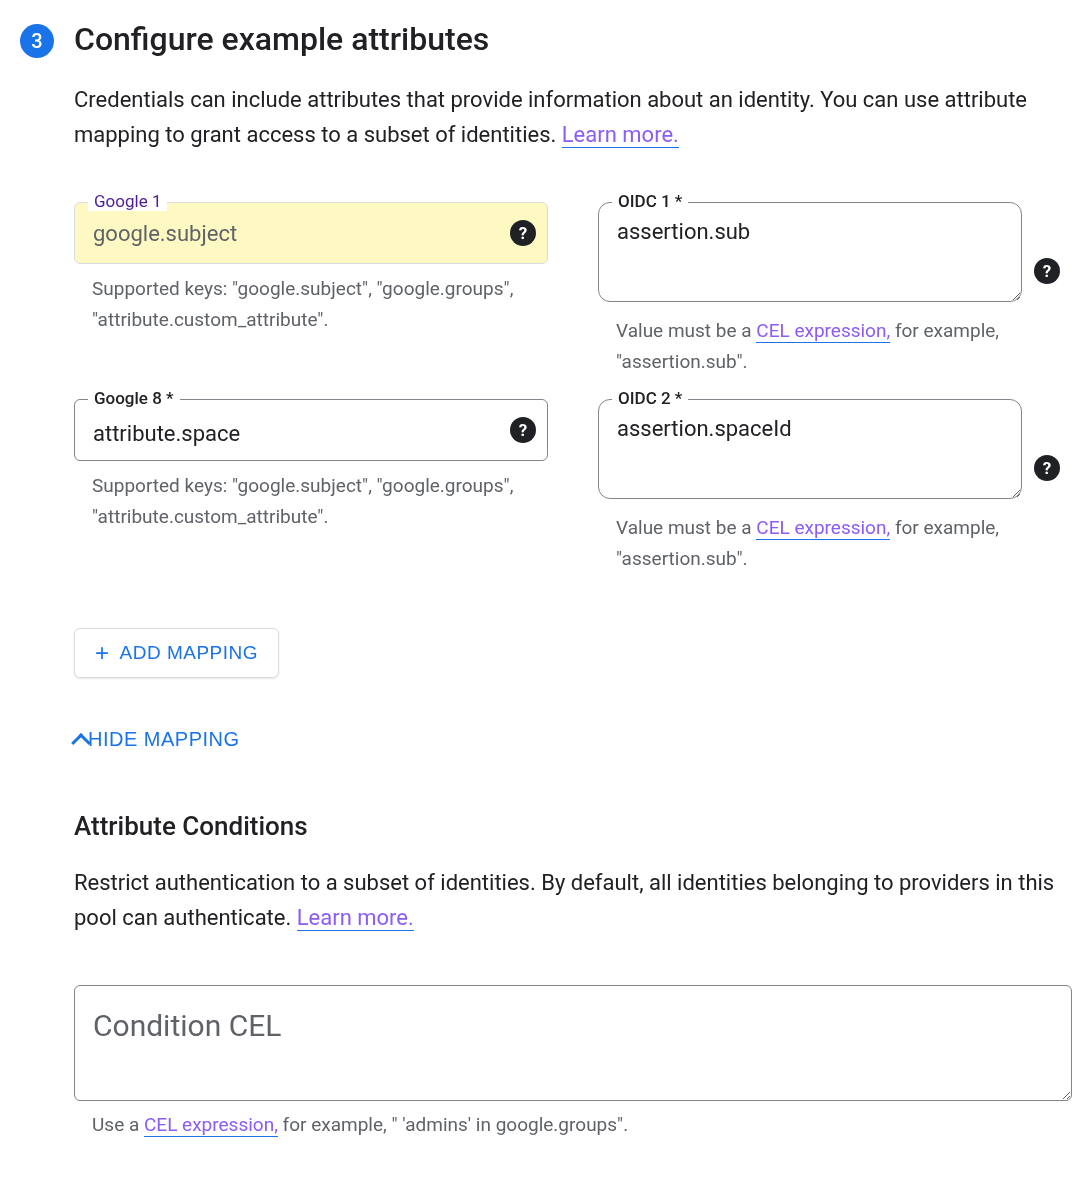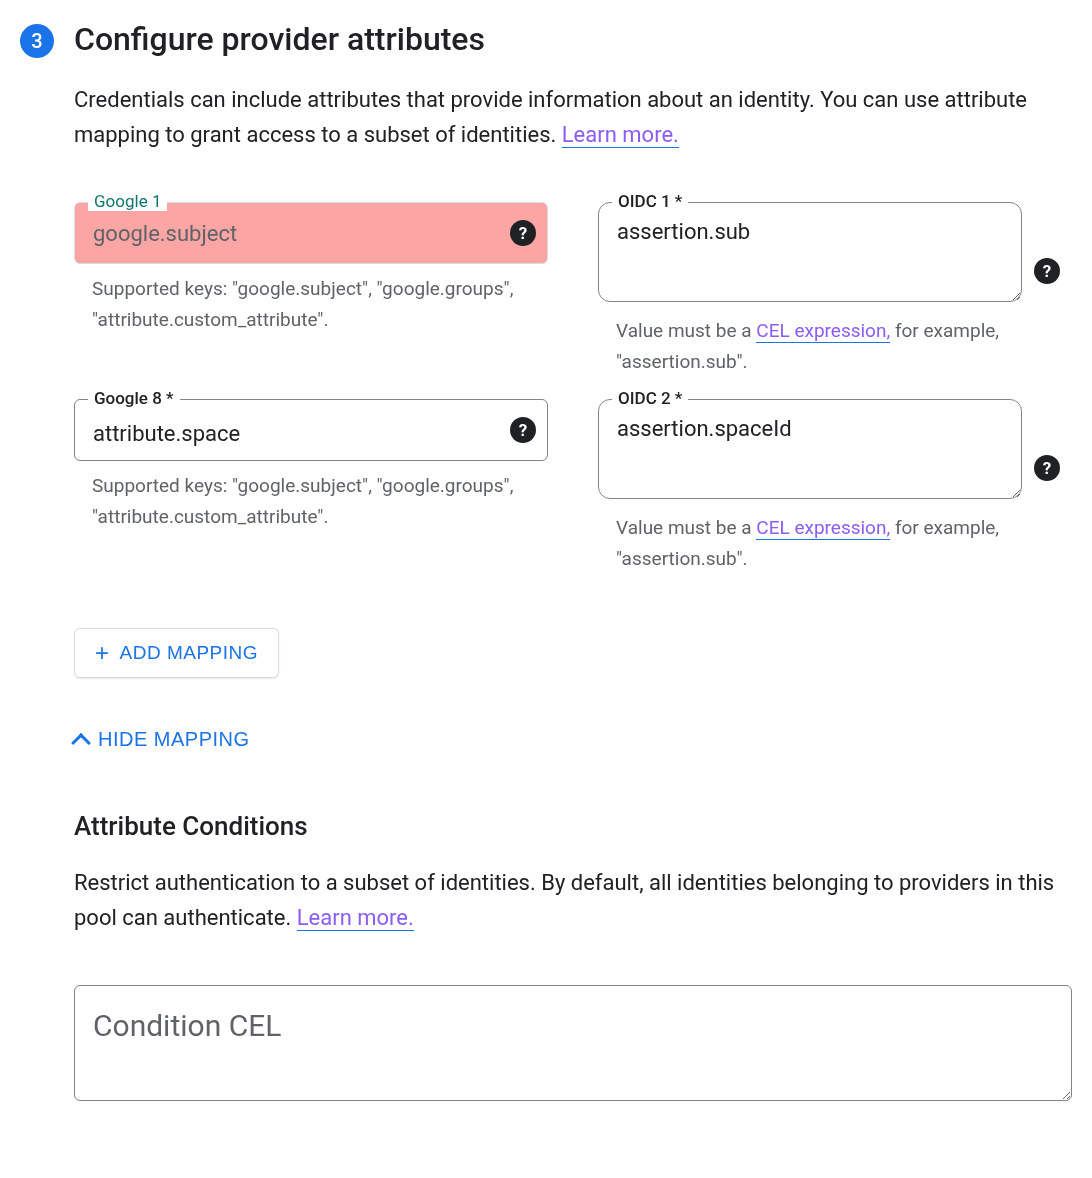--- a/index.html
+++ b/index.html
@@ -70,21 +70,21 @@
       position: relative;
     }
     .input-disabled {
       width: 100%;
       height: 62px;
       border: 1px solid #dadce0;
       border-radius: 6px;
       padding: 0 50px 0 18px;
       font-size: 22px;
       color: #5f6368;
-      background: #fca5a5;
+      background: #fef9c3;
       font-family: inherit;
     }
     .input-enabled {
       width: 100%;
       height: 62px;
       border: 1px solid #80868b;
       border-radius: 6px;
       padding: 6px 50px 0 18px;
       font-size: 22px;
       color: #202124;
@@ -107,21 +107,21 @@
       min-height: 60px;
       height: 100px;
     }
     .floating-label {
       position: absolute;
       top: -11px;
       left: 14px;
       background: #fff;
       padding: 0 6px;
       font-size: 17px;
-      color: #0f766e;
+      color: #4c1d95;
     }
     .floating-label-dark {
       color: #202124;
       font-weight: 500;
     }
     .help-icon {
       position: absolute;
       right: 12px;
       top: 50%;
       transform: translateY(-50%);
@@ -181,21 +181,20 @@
       box-shadow: 0 1px 2px rgba(0,0,0,0.1);
       margin-bottom: 50px;
     }
     .plus-icon {
       font-size: 24px;
       line-height: 1;
     }
     .hide-mapping-btn {
       display: inline-flex;
       align-items: center;
-      gap: 10px;
       color: #1a73e8;
       font-size: 20px;
       font-weight: 500;
       letter-spacing: 0.5px;
       cursor: pointer;
       background: none;
       border: none;
       margin-bottom: 60px;
     }
     .chevron-up {
@@ -233,21 +232,21 @@
     textarea::placeholder {
       color: #5f6368;
     }
   </style>
 </head>
 <body>
 
 <div class="step-header">
   <div class="step-badge">3</div>
   <div class="step-content">
-    <h1 class="step-title">Configure provider attributes</h1>
+    <h1 class="step-title">Configure example attributes</h1>
     <p class="step-desc">
       <span>Credentials can include attributes that provide information about an identity. You can use attribute mapping to grant access to a subset of identities. </span><a class="link">Learn more.</a>
     </p>
 
     <div class="mapping-grid">
 
       <div class="mapping-row-left">
         <div class="field-wrap">
           <span class="floating-label">Google 1</span>
           <input type="text" class="input-disabled" disabled="" value="google.subject" style="">
@@ -298,15 +297,18 @@
       <span class="chevron-up"></span>
       <span>HIDE MAPPING</span>
     </button>
 
     <h2 class="section-title">Attribute Conditions</h2>
     <p class="step-desc">
       <span>Restrict authentication to a subset of identities. By default, all identities belonging to providers in this pool can authenticate. </span><a class="link">Learn more.</a>
     </p>
 
     <textarea class="condition-textarea" placeholder="Condition CEL" style=""></textarea>
+    <div class="condition-helper">
+      <span>Use a </span><a class="link">CEL expression,</a><span> for example, " 'admins' in google.groups".</span>
+    </div>
 
   </div>
 </div>
 
 </body></html>

